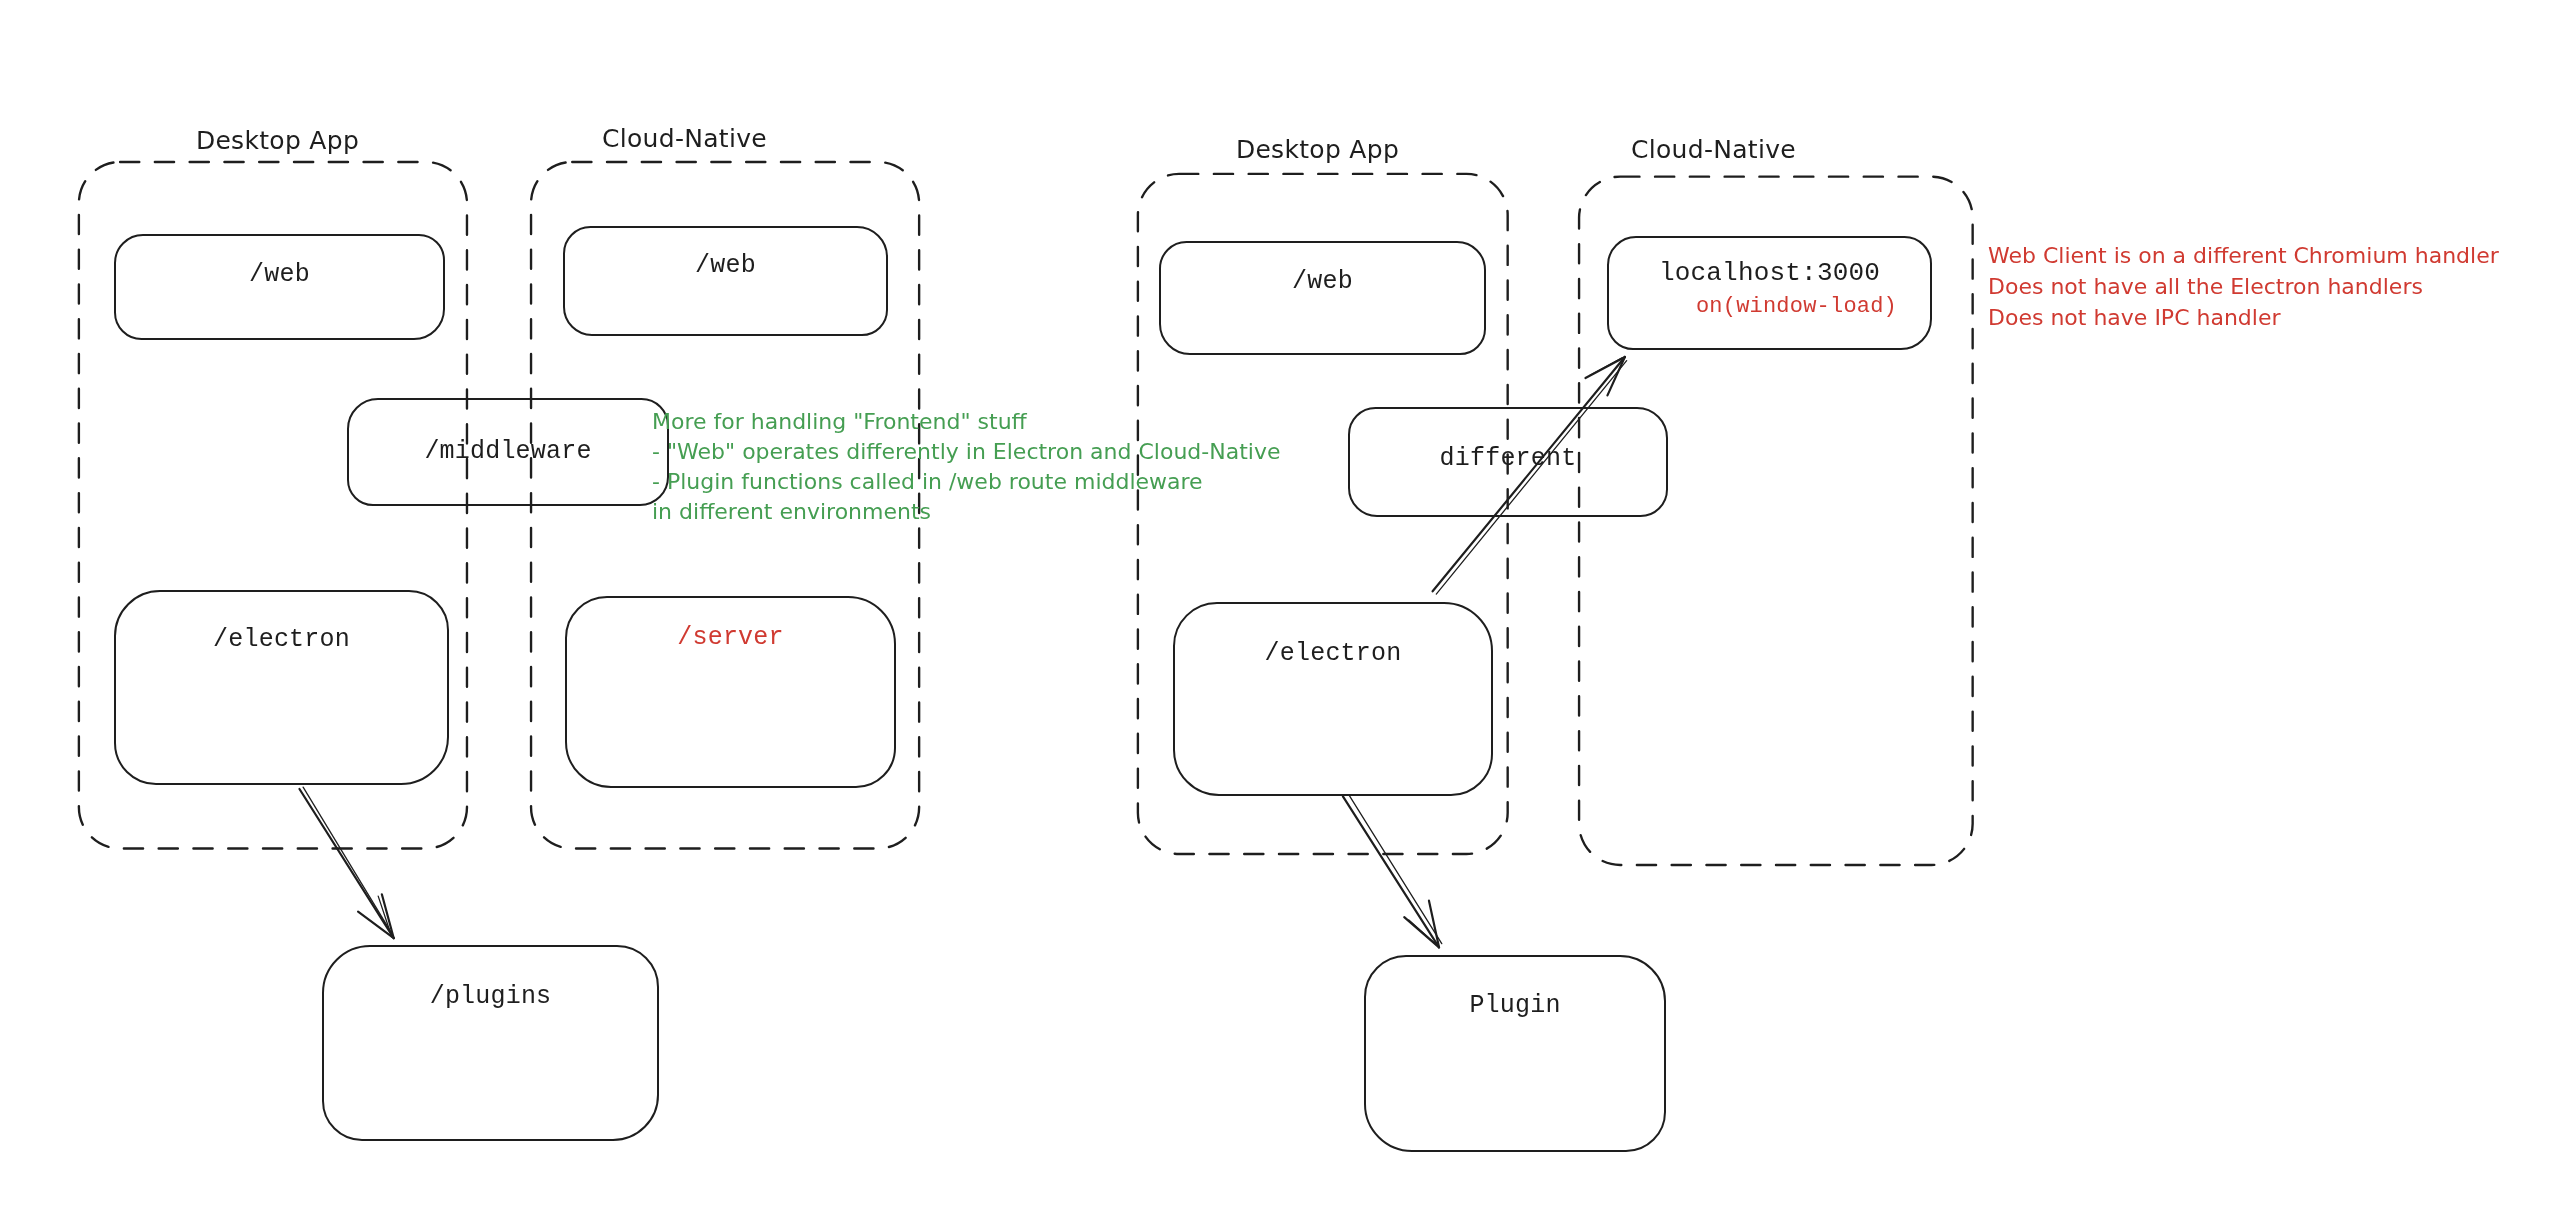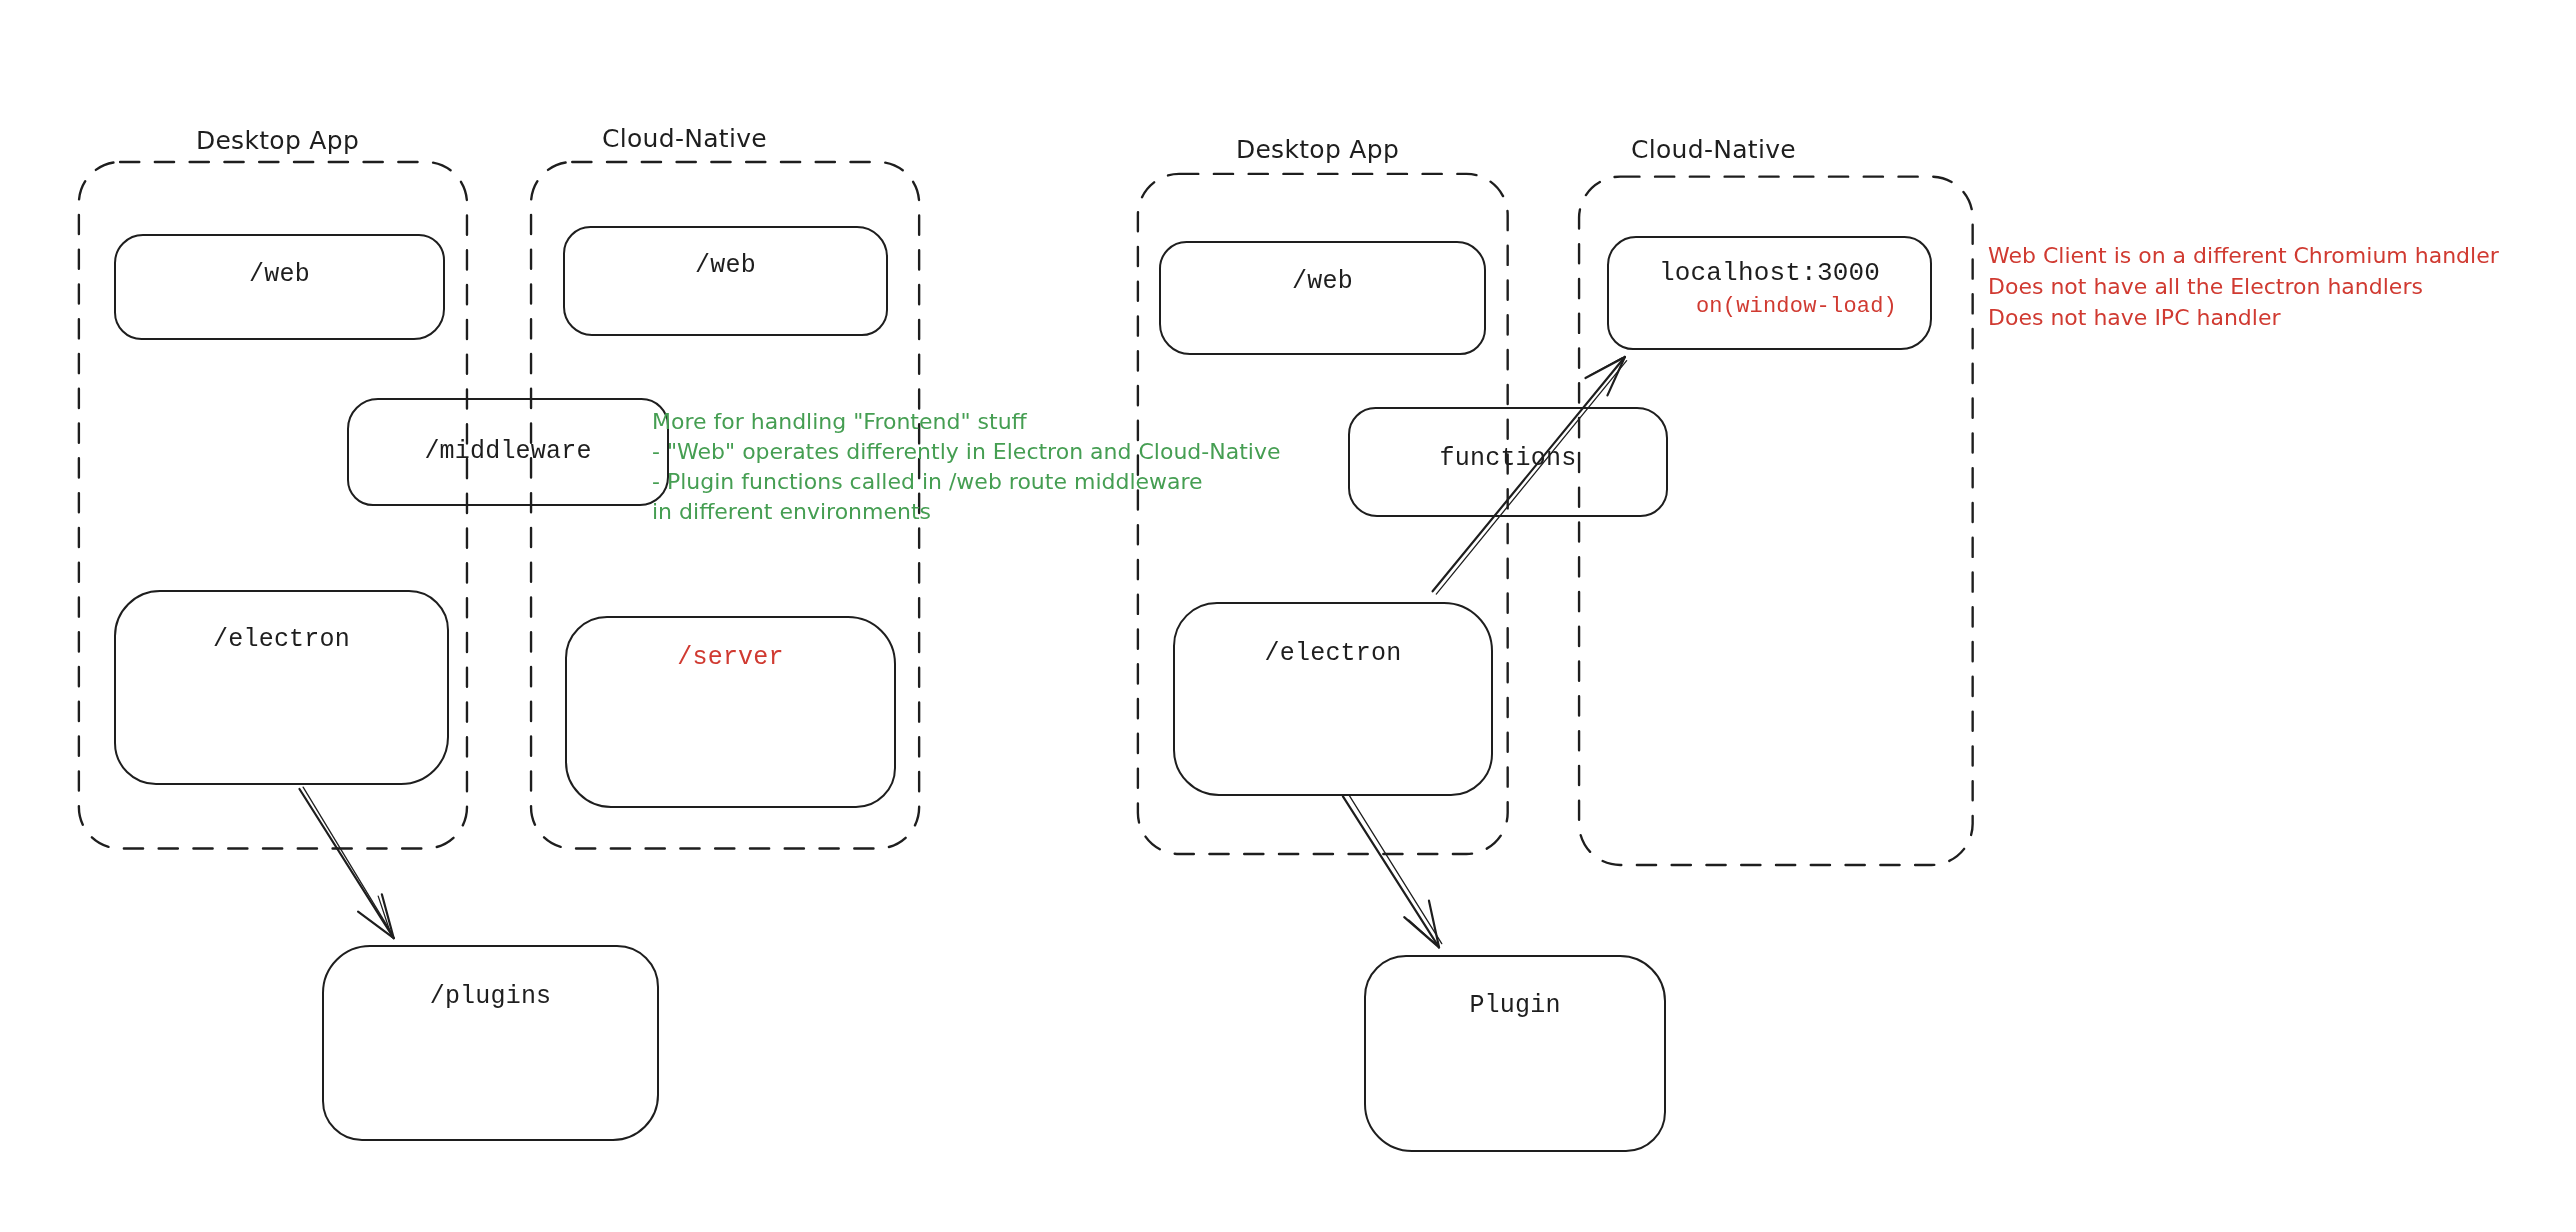--- a/index.html
+++ b/index.html
@@ -130,39 +130,39 @@
   </div>
 
   <div class="node transparent" style="left:302px; top:398px; width:322px; height:108px; border-radius:31px 27.5px 29px 26px;margin-left:45px;">
     <span class="node-label" style="padding-top:37px;">/middleware</span>
   </div>
 
   <div class="node" style="left:114px; top:590px; width:335px; height:195px; border-radius:46px 40px 48px 42px;">
     <span class="node-label" style="padding-top:33px;">/electron</span>
   </div>
 
-  <div class="node" style="left:565px; top:616px; width:331px; height:192px; border-radius:42px 48px 40px 46px;">
+  <div class="node" style="left:565px; top:596px; width:331px; height:192px; border-radius:42px 48px 40px 46px;">
     <span class="node-label red-text" style="padding-top:25px;">/server</span>
   </div>
 
   <div class="node" style="left:322px; top:945px; width:337px; height:196px; border-radius:48px 42px 46px 40px;">
     <span class="node-label" style="padding-top:35px;">/plugins</span>
   </div>
 
   <div class="node" style="left:1159px; top:241px; width:327px; height:114px; border-radius:27.5px 29px 26px 31px;">
     <span class="node-label" style="padding-top:24px;">/web</span>
   </div>
 
   <div class="node" style="left:1607px; top:236px; width:325px; height:114px; border-radius:29px 27.5px 31px 26px;">
     <span class="node-label lh-main">localhost:3000</span>
     <span class="node-label lh-sub">on(window-load)</span>
   </div>
 
   <div class="node transparent" style="left:1348px; top:407px; width:320px; height:110px; border-radius:27.5px 31px 27.5px 29px;">
-    <span class="node-label" style="padding-top:35px;">functions</span>
+    <span class="node-label" style="padding-top:35px;">different</span>
   </div>
 
   <div class="node" style="left:1173px; top:602px; width:320px; height:194px; border-radius:44px 49px 42px 46px;">
     <span class="node-label" style="padding-top:35px;">/electron</span>
   </div>
 
   <div class="node" style="left:1364px; top:955px; width:302px; height:197px; border-radius:42px 46px 40px 48px;">
     <span class="node-label" style="padding-top:34px;">Plugin</span>
   </div>
 

